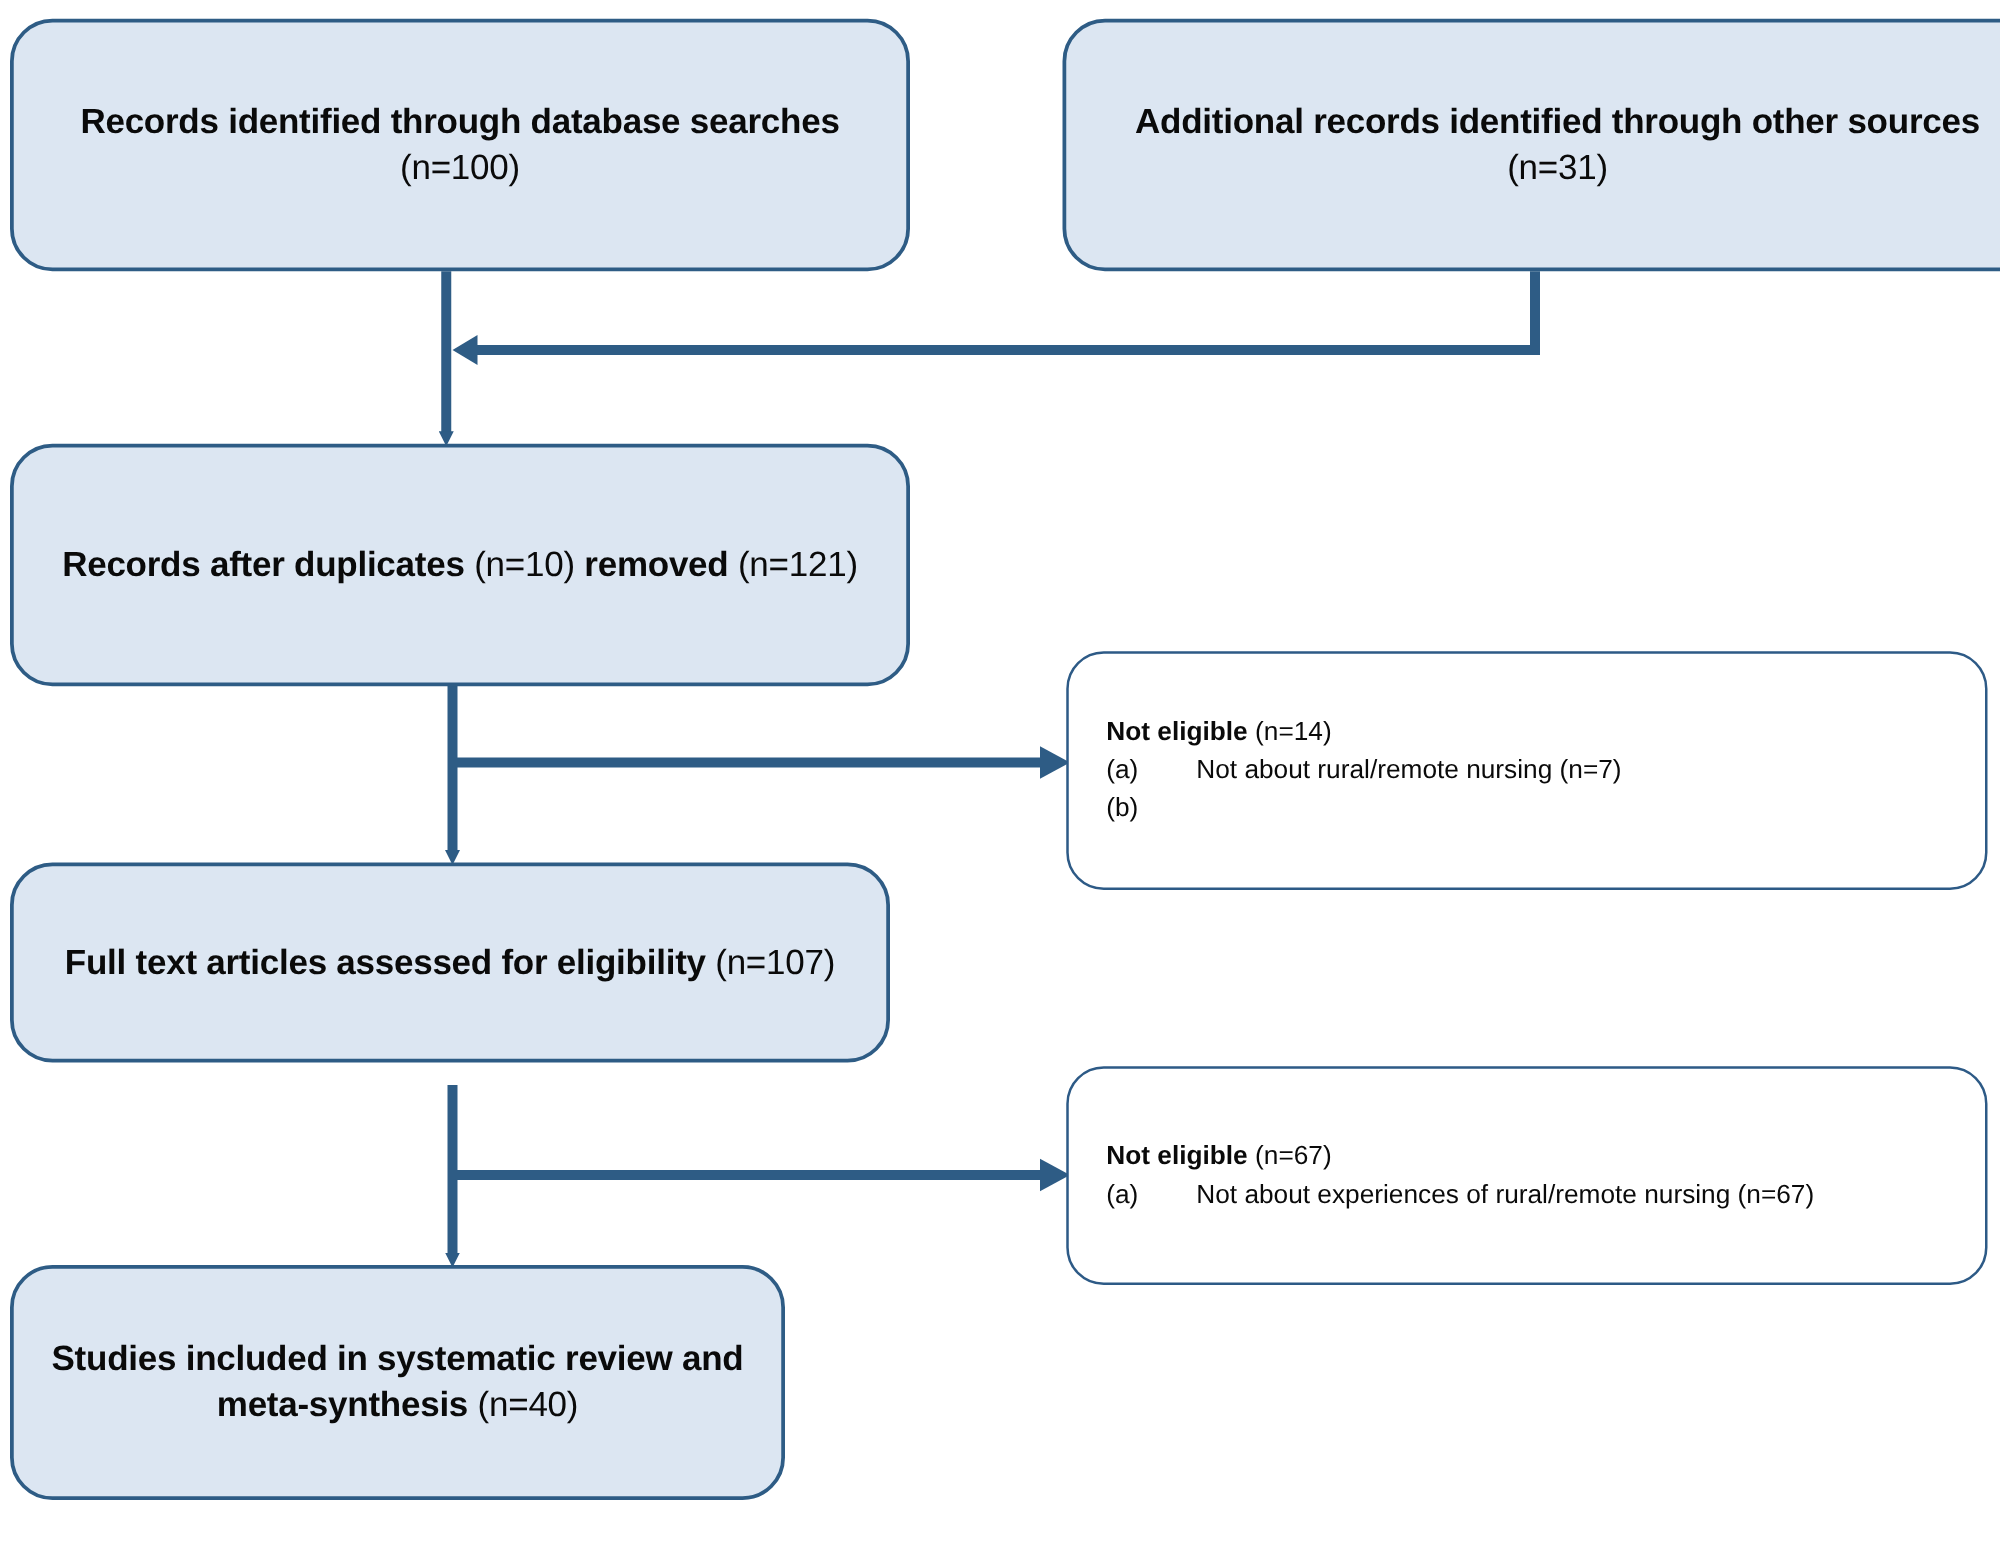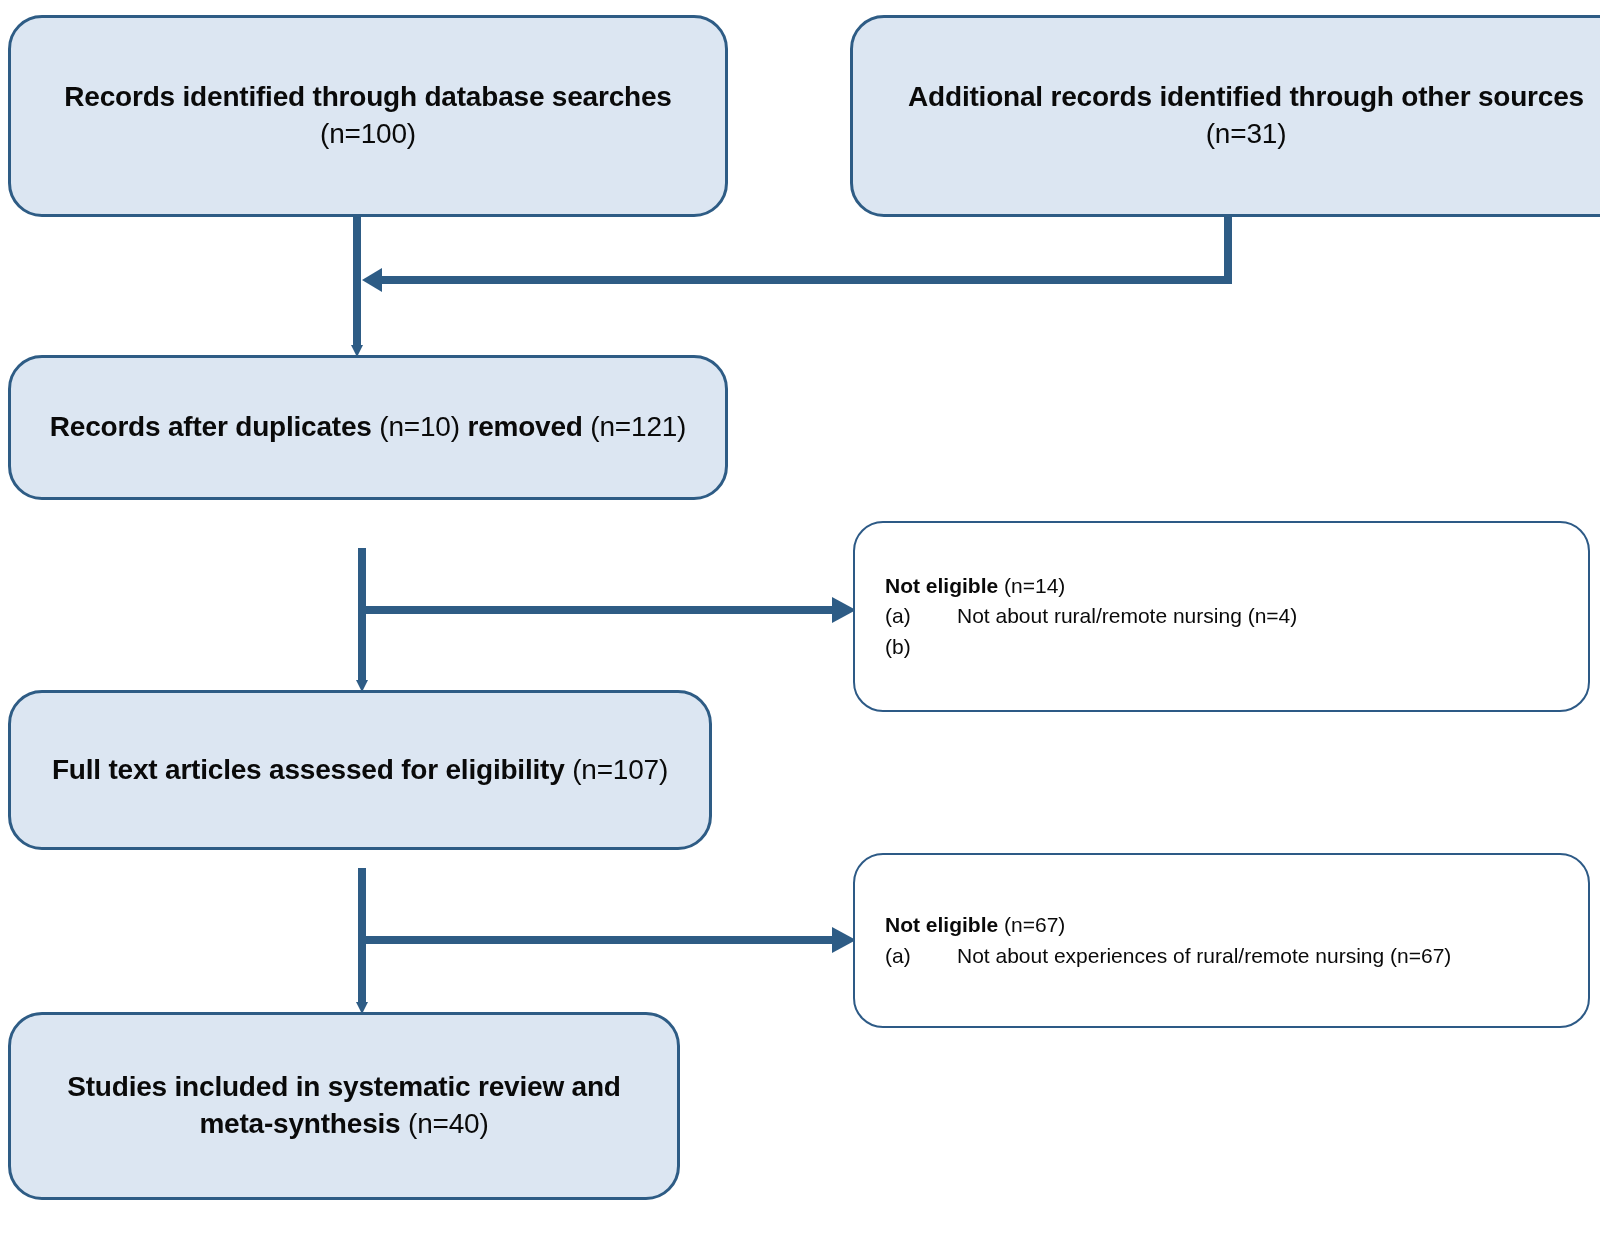--- a/index.html
+++ b/index.html
@@ -98,23 +98,23 @@
     font-weight: normal;
   }
 
   .excl-label {
     font-weight: normal;
   }
 
   
   #node-db-search   { left: 8px;   top: 15px;   width: 720px; height: 202px; }
   #node-other-src   { left: 850px; top: 15px;   width: 792px; height: 202px; }
-  #node-dedup       { left: 8px;   top: 355px;  width: 720px; height: 145px; }
+  #node-dedup       { left: 8px;   top: 355px;  width: 720px; height: 194px; }
   #node-fulltext    { left: 8px;   top: 690px;  width: 704px; height: 160px; }
-  #node-included    { left: 8px;   top: 1012px; width: 672px; height: 188px; }
+  #node-included    { left: 8px;   top: 1012px; width: 620px; height: 188px; }
   #node-excl-one    { left: 853px; top: 521px;  width: 737px; height: 191px; }
   #node-excl-two    { left: 853px; top: 853px;  width: 737px; height: 175px; }
 </style>
 </head>
 <body>
 
 <svg id="flow-canvas" viewBox="0 0 1600 1236">
   <defs>
     <marker id="arrow-down" markerWidth="14" markerHeight="12" refX="3" refY="6" orient="auto" markerUnits="userSpaceOnUse">
       <path d="M0,0 L12,6 L0,12 z" fill="#2e5c85"></path>
@@ -176,21 +176,21 @@
 
 <div class="node outline" id="node-excl-one">
   <div class="excl-body">
     <div class="excl-head">
       <span>Not eligible</span>
       <span class="plain">(n=14)</span>
     </div>
     <ul class="excl-list">
       <li class="excl-item">
         <span class="excl-marker">(a)</span>
-        <span class="excl-label">Not about rural/remote nursing (n=4)</span>
+        <span class="excl-label">Not about rural/remote nursing (n=7)</span>
       </li>
       <li class="excl-item">
         <span class="excl-marker">(b)</span>
       </li>
     </ul>
   </div>
 </div>
 
 <div class="node outline" id="node-excl-two">
   <div class="excl-body">

